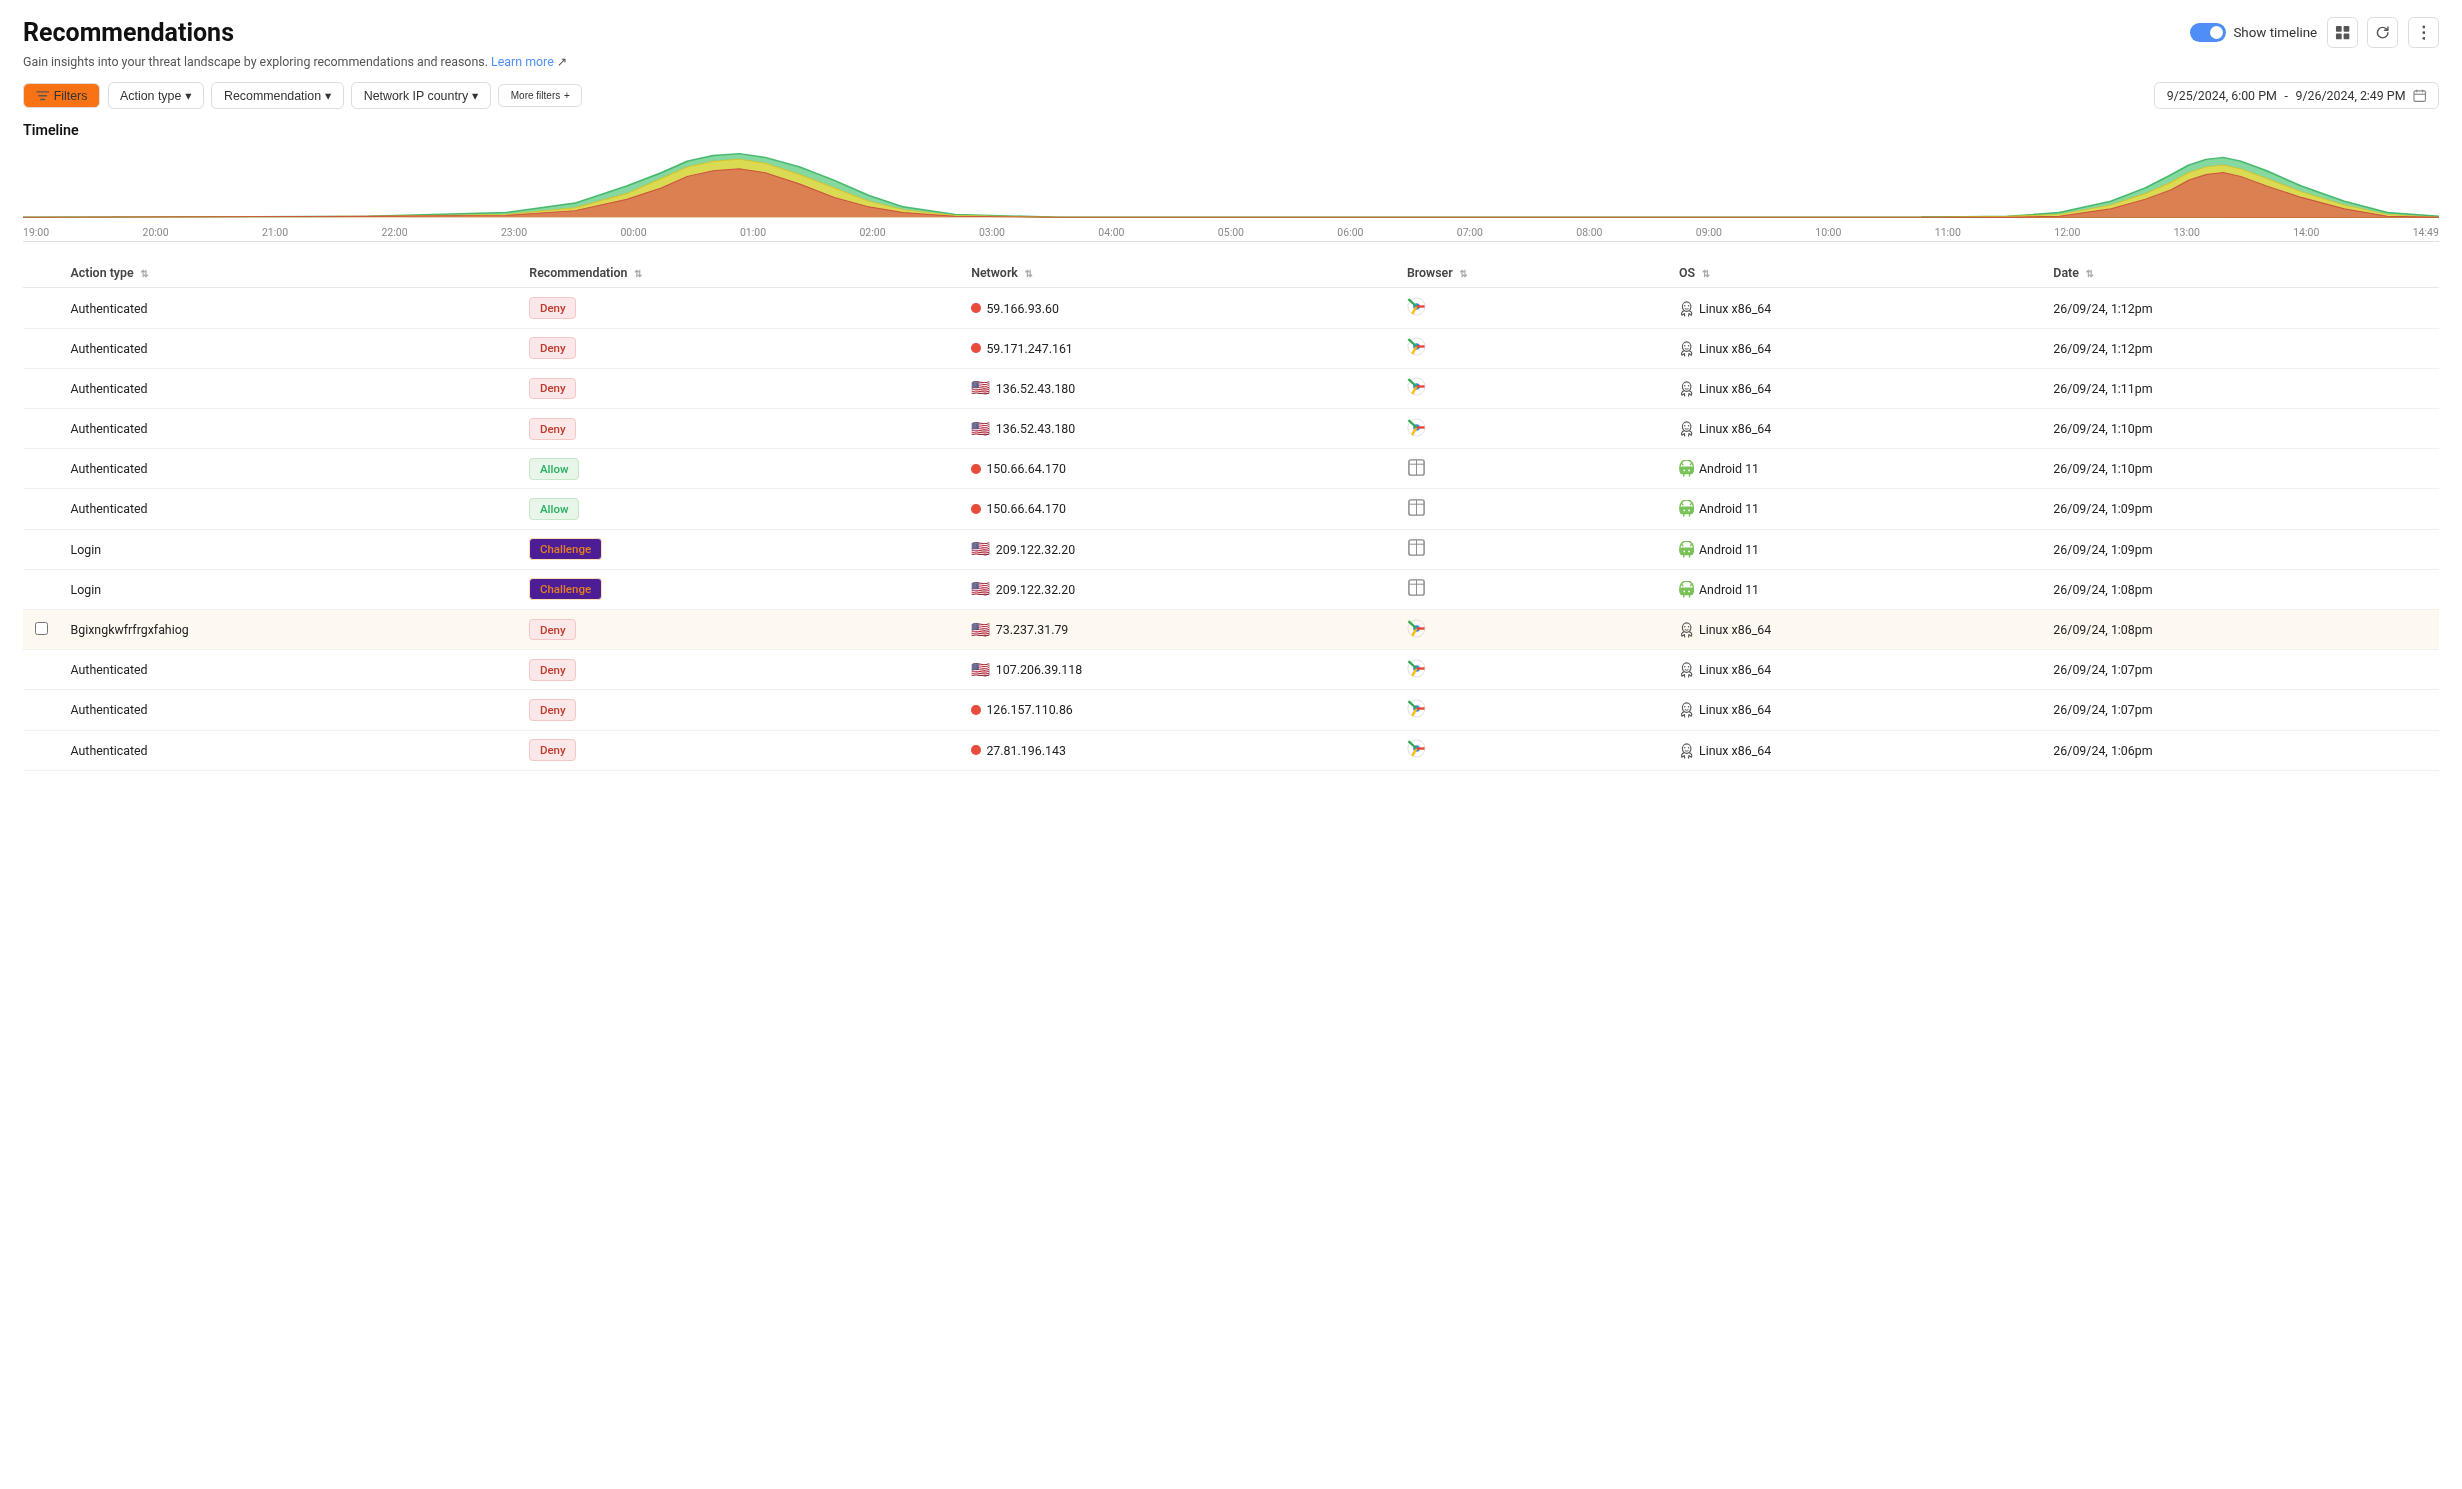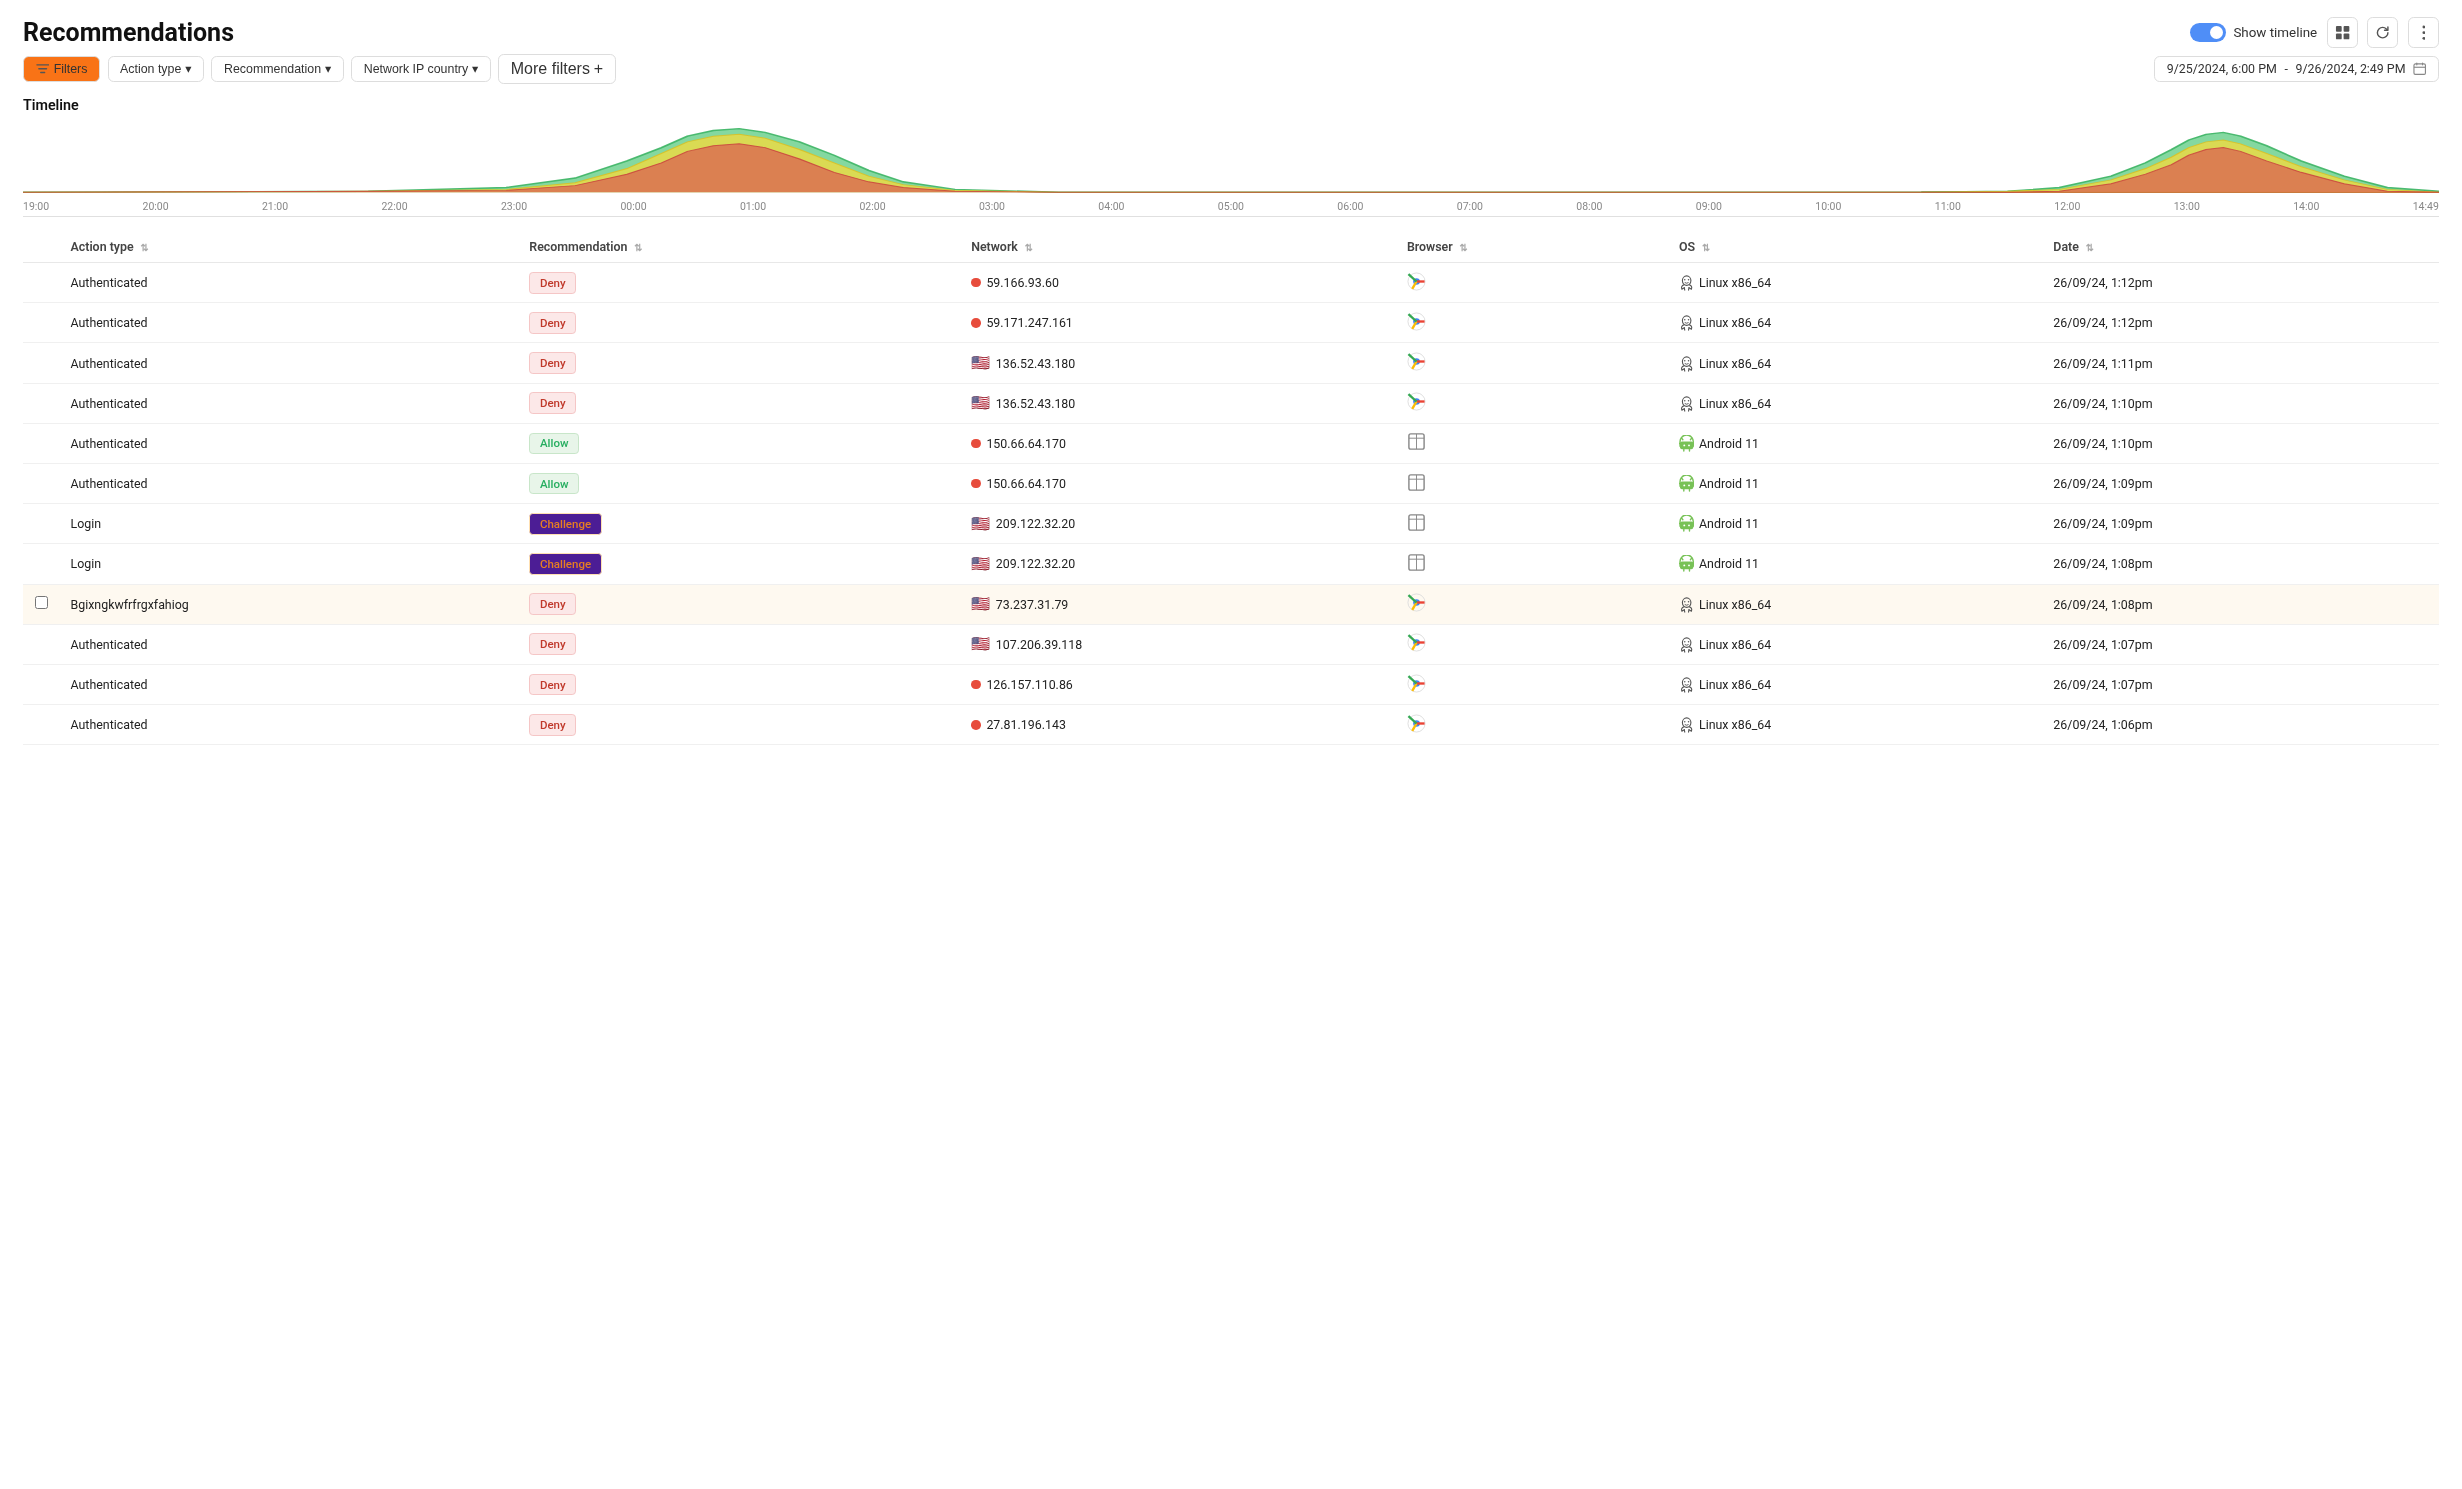--- a/index.html
+++ b/index.html
@@ -114,21 +114,21 @@
     }
     .more-filters-btn {
       display: flex;
       align-items: center;
       gap: 3.8px;
       border: 1px solid #ddd;
       border-radius: 5.7px;
       padding: 4.8px 11.5px;
       background: #fff;
       cursor: pointer;
-      font-size: 16px;
+      font-size: 10px;
       color: #333;
     }
     .date-range {
       display: flex;
       align-items: center;
       border: 1px solid #ddd;
       border-radius: 5.7px;
       padding: 4.8px 11.5px;
       background: #fff;
       font-size: 12.4px;
@@ -279,20 +279,24 @@
       <button class="icon-btn">
         <svg width="3.8" height="15.3" viewBox="0 0 4 16" fill="none">
           <circle cx="2" cy="2" r="1.5" fill="#555"></circle>
           <circle cx="2" cy="8" r="1.5" fill="#555"></circle>
           <circle cx="2" cy="14" r="1.5" fill="#555"></circle>
         </svg>
       </button>
     </div>
   </div>
 
+  <p class="subtitle">
+    <span>Gain insights into your threat landscape by exploring recommendations and reasons.</span>
+    <a href="#">Learn more</a> ↗
+  </p>
 
   <div class="filters-row">
     <div class="filters-left">
       <button class="filter-btn">
         <svg width="13.4" height="13.4" viewBox="0 0 14 14" fill="none">
           <path d="M1 3h12M3 7h8M5 11h4" stroke="#555" stroke-width="1.5" stroke-linecap="round"></path>
         </svg>
         <span>Filters</span>
       </button>
       <button class="filter-tag">

